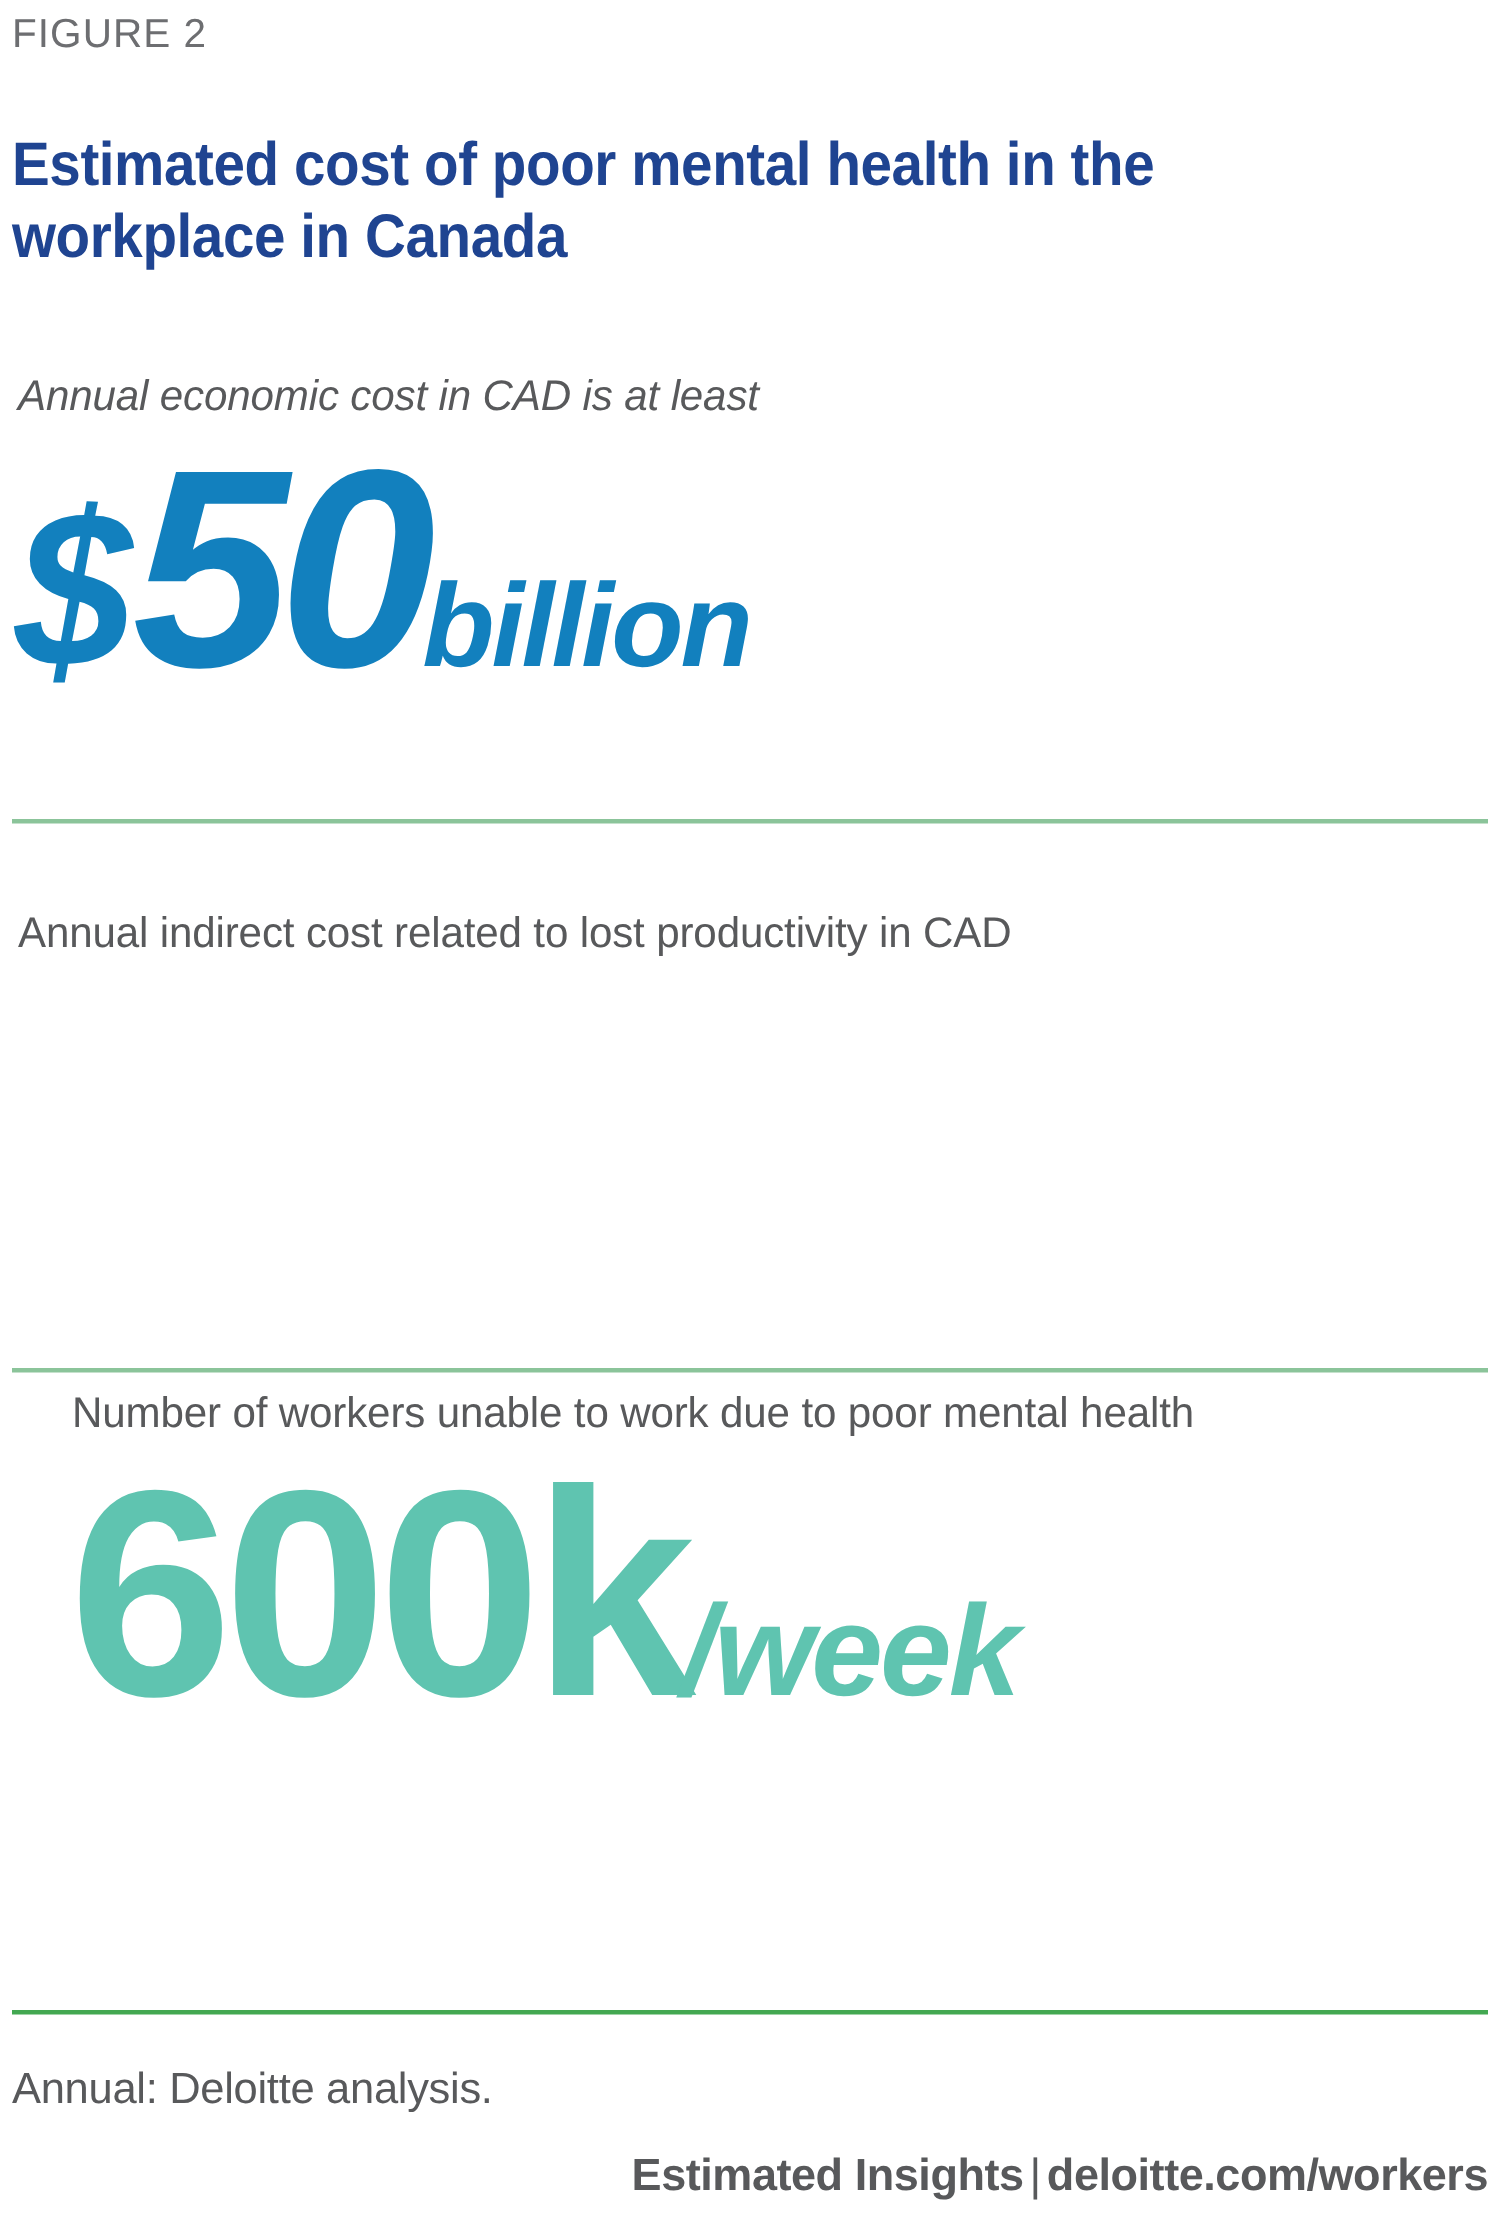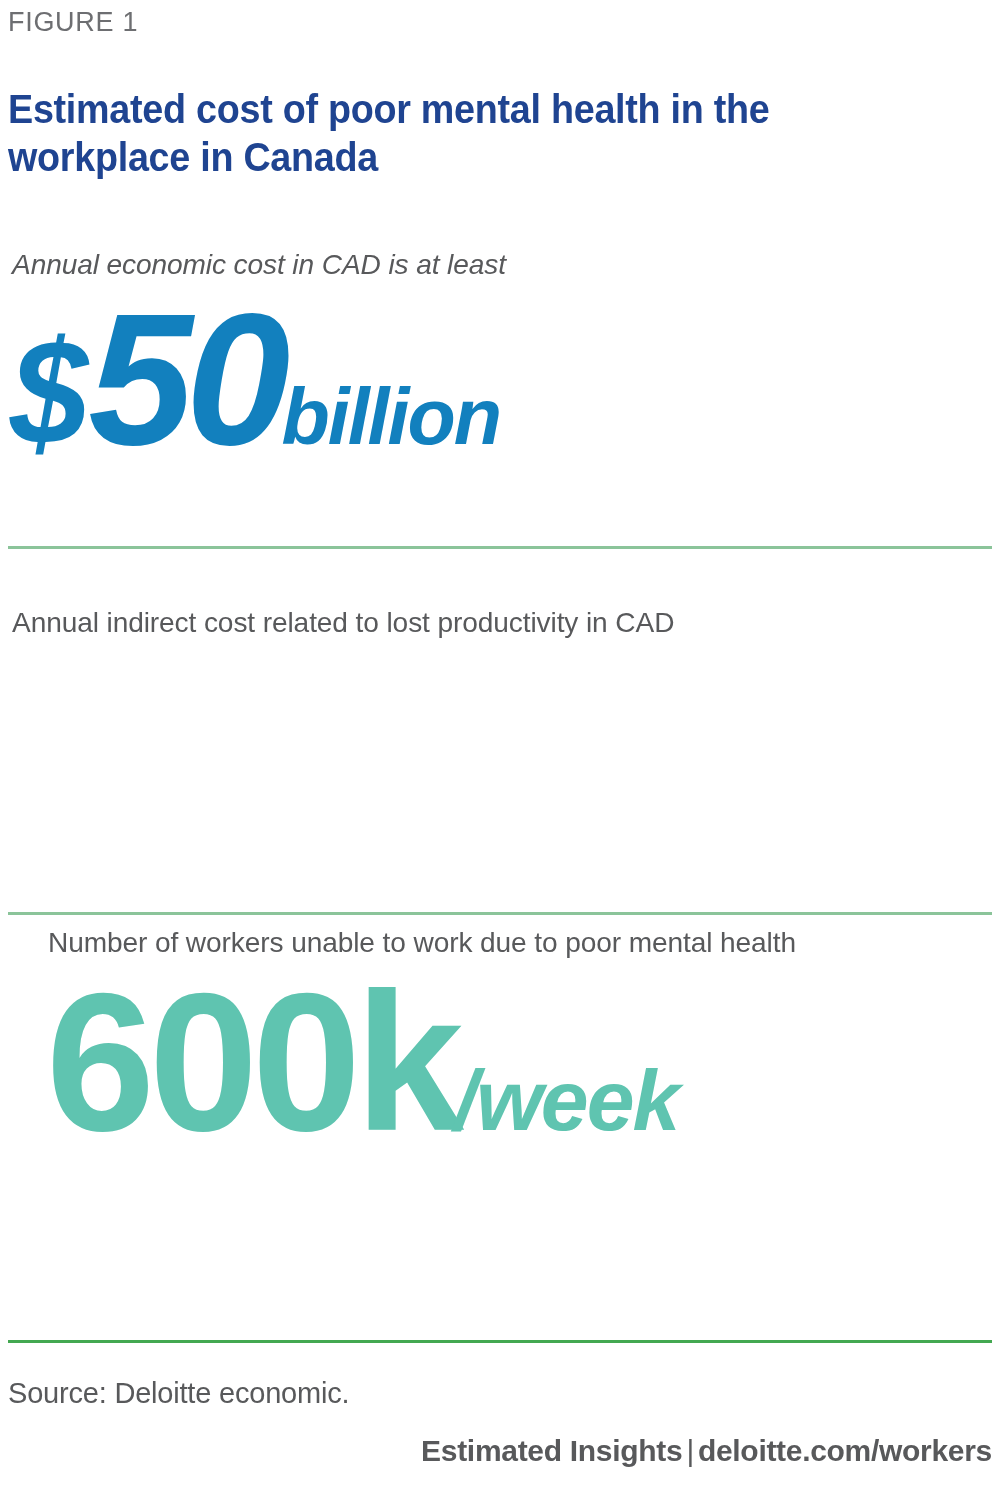--- a/index.html
+++ b/index.html
@@ -151,21 +151,21 @@
   .brandline .sep {
     font-weight: 400;
     padding: 0 4px;
   }
 </style>
 </head>
 <body>
 
 <div class="figure">
 
-  <div class="fig-label" style="color: rgb(109, 110, 113);">FIGURE 1</div>
+  <div class="fig-label" style="color: rgb(109, 110, 113);">FIGURE 2</div>
 
   <h1 class="fig-title" style="color: rgb(31, 68, 145);">Estimated cost of poor mental health in the workplace in Canada</h1>
 
   <div class="stat-block" id="block-0">
     <div class="stat-label">Annual economic cost in CAD is at least</div>
     <div class="stat-value">
       <span class="currency" style="color: rgb(18, 128, 190);">$</span><span class="amount" style="color: rgb(18, 128, 190); text-align: right;">50</span><span class="unit" style="color: rgb(18, 128, 190);">billion</span>
     </div>
   </div>
 
@@ -179,19 +179,19 @@
 
   <div class="stat-block" id="block-2">
     <div class="stat-label">Number of workers unable to work due to poor mental health</div>
     <div class="stat-value">
       <span class="currency" style="color: rgb(95, 196, 176);"></span><span class="amount" style="color: rgb(95, 196, 176);">600k</span><span class="unit" style="color: rgb(95, 196, 176);">/week</span>
     </div>
   </div>
 
   <hr class="divider strong" style="top: 1340px; background: rgb(67, 168, 81);">
 
-  <div class="source-note">Source: Deloitte economic.</div>
+  <div class="source-note">Annual: Deloitte analysis.</div>
 
   <div class="brandline">
     <span>Estimated Insights</span><span class="sep">|</span><span>deloitte.com/workers</span>
   </div>
 
 </div>
 
 </body></html>

